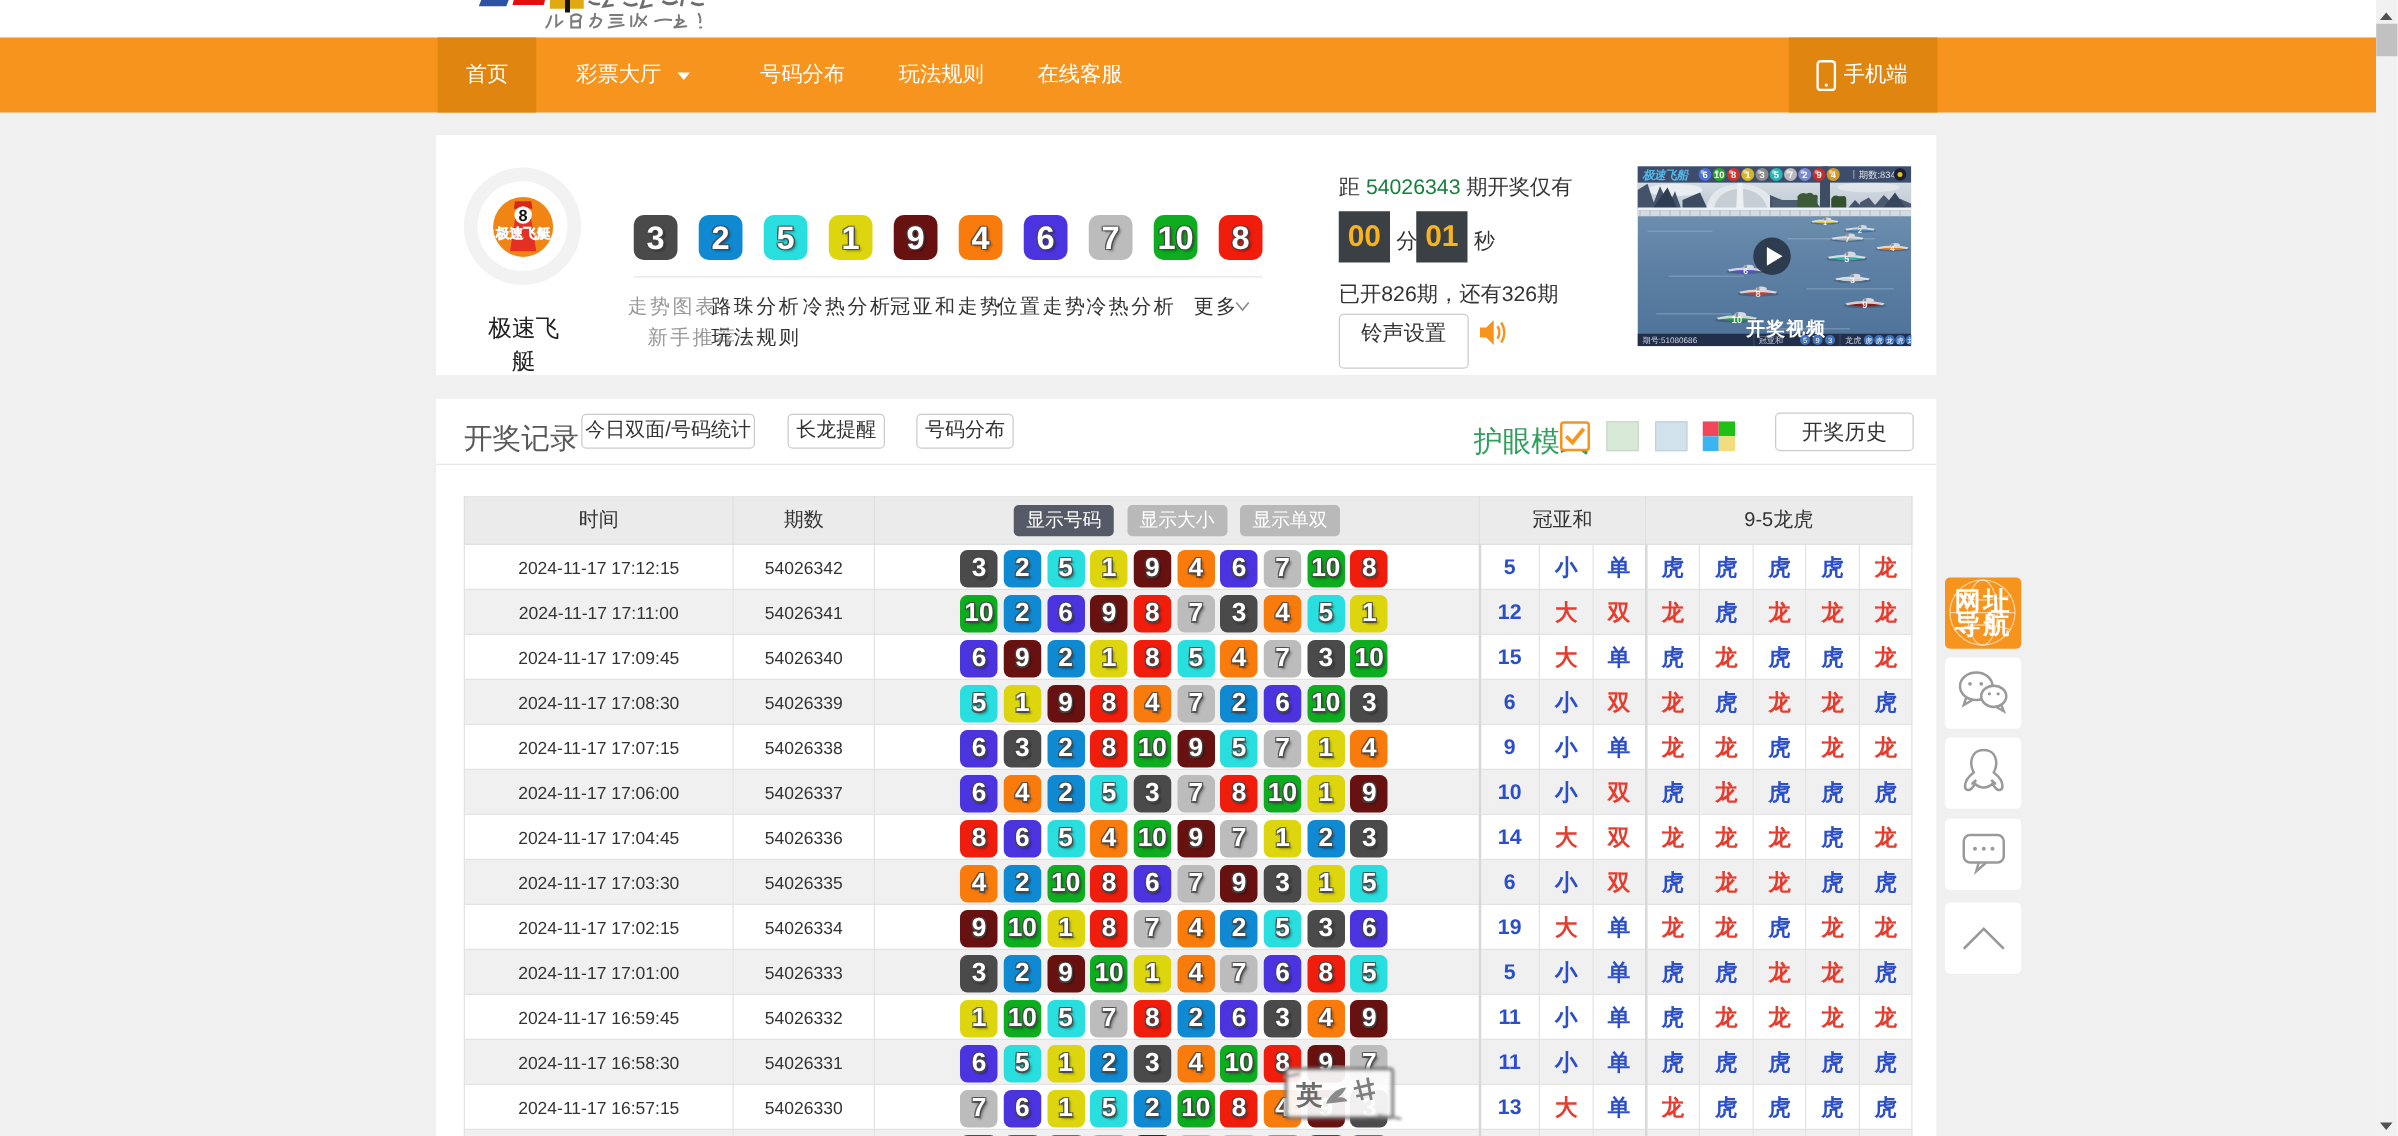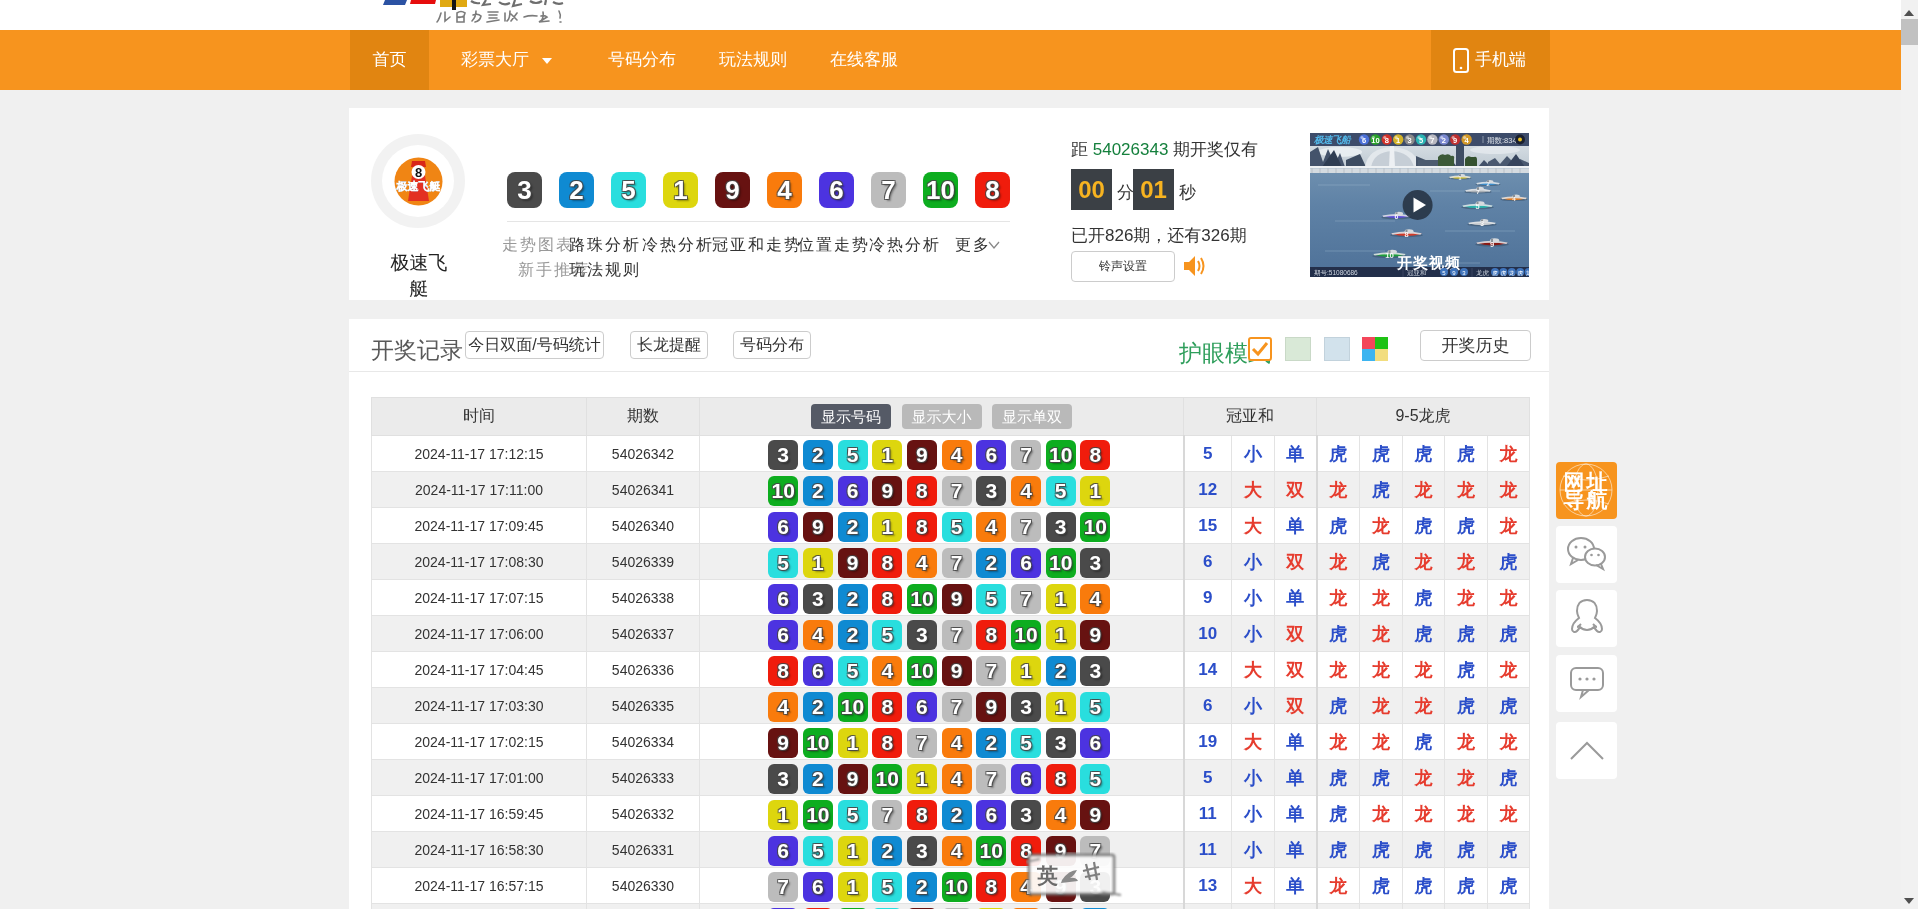--- a/index.html
+++ b/index.html
@@ -100,21 +100,21 @@
       </svg>
     <div style="position:absolute;left:169px;top:152px;font-size:16px;color:#333;letter-spacing:2px"><span class="gray">新手推荐：</span></div>
     <div style="position:absolute;left:220px;top:152px;font-size:16px;color:#333;letter-spacing:2px">玩法规则</div>
 
     <div style="position:absolute;left:722px;top:30px;font-size:17px;color:#333">距 <span style="color:#15803d">54026343</span> 期开奖仅有</div>
     <div style="position:absolute;left:722px;top:61px;width:41px;height:41px;background:#3b4045;color:#f7b320;font-size:24px;font-weight:bold;text-align:center;line-height:41px">00</div>
     <div style="position:absolute;left:768px;top:73px;font-size:17px;color:#333">分</div>
     <div style="position:absolute;left:784px;top:61px;width:41px;height:41px;background:#3b4045;color:#f7b320;font-size:24px;font-weight:bold;text-align:center;line-height:41px">01</div>
     <div style="position:absolute;left:830px;top:73px;font-size:17px;color:#333">秒</div>
     <div style="position:absolute;left:722px;top:116px;font-size:17px;color:#333">已开826期，还有326期</div>
-    <div class="btn" style="position:absolute;left:722px;top:143px;width:104px;height:31px;line-height:29px;font-size:12px">铃声设置</div>
+    <div class="btn" style="position:absolute;left:722px;top:143px;width:104px;height:44px;line-height:29px;font-size:17px">铃声设置</div>
     <svg style="position:absolute;left:834px;top:147px" width="24" height="22" viewBox="0 0 24 22">
         <polygon points="1,7 6,7 12,1 12,21 6,15 1,15" fill="#f7941e"></polygon>
         <path d="M15 6 Q18 11 15 16 M18 3 Q23 11 18 19" stroke="#f7941e" stroke-width="2" fill="none"></path>
       </svg>
 
     <div id="video" style="position:absolute;left:961px;top:25px;width:219px;height:144px"><svg width="219" height="144" viewBox="0 0 219 144">
 <defs>
 <linearGradient id="wat" x1="0" y1="0" x2="0" y2="1">
               <stop offset="0" stop-color="#7e9db8"></stop>
               <stop offset="0.5" stop-color="#5f82a6"></stop>

